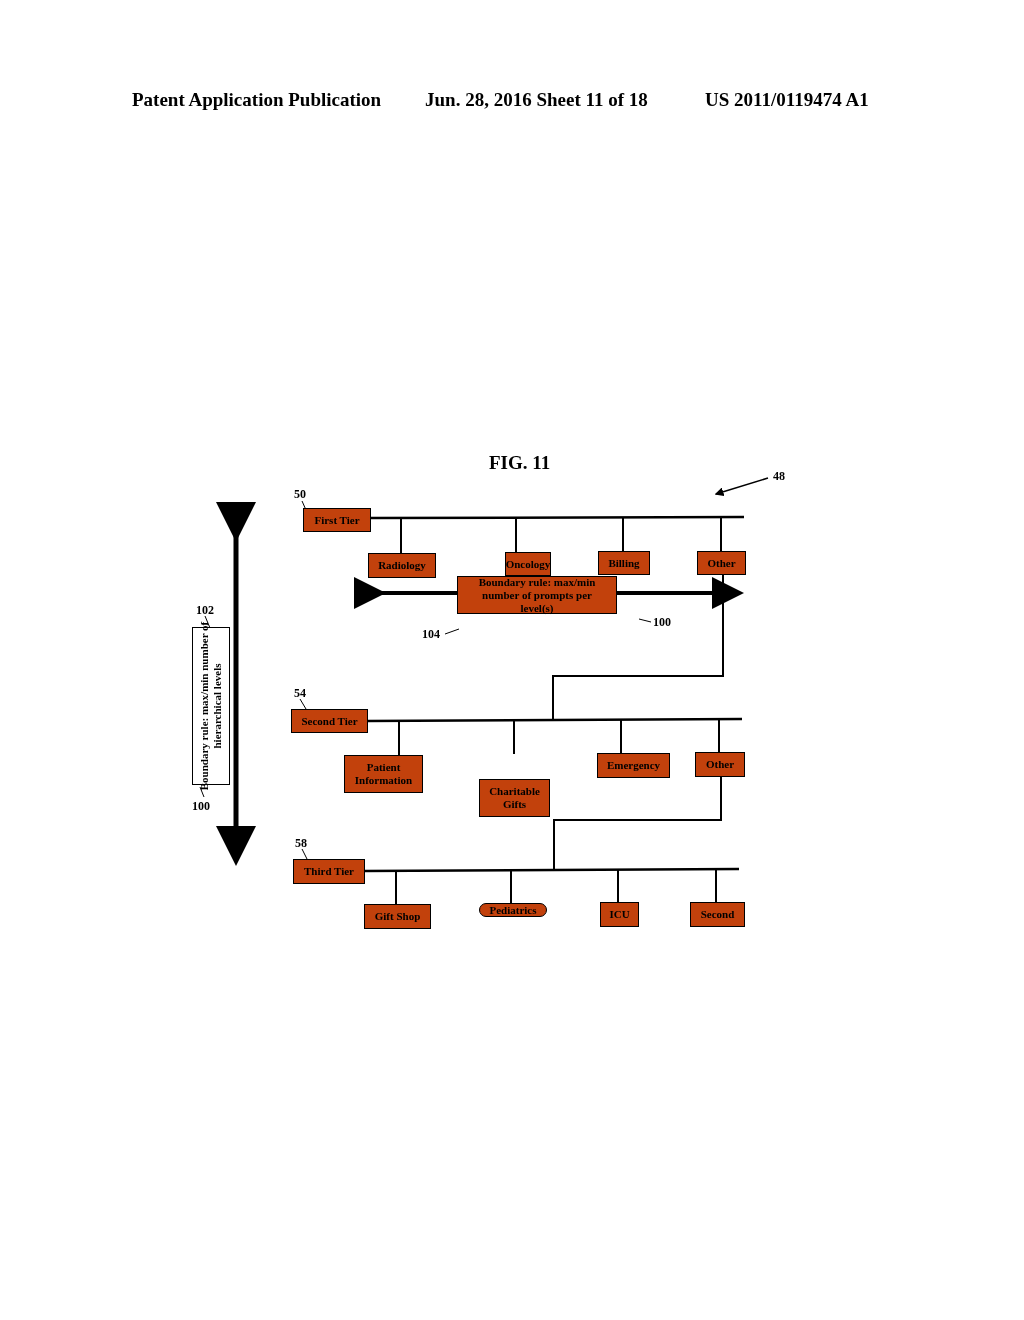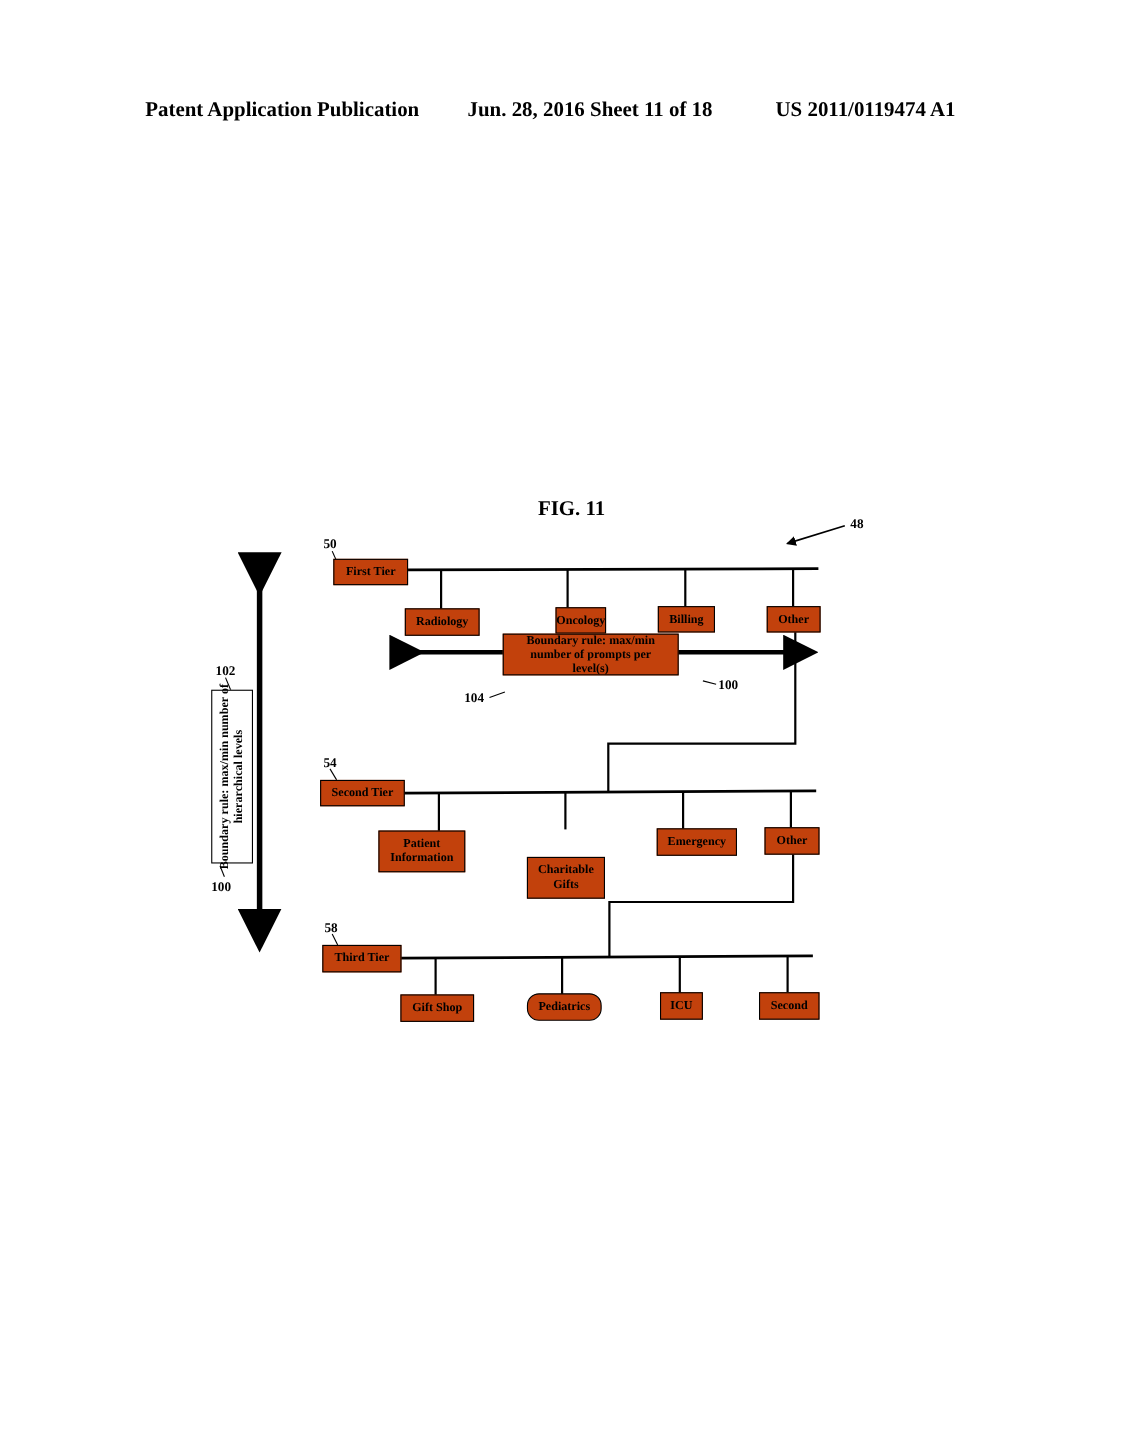--- a/index.html
+++ b/index.html
@@ -96,15 +96,15 @@
 </div>
 
 <div class="box" style="left:291px;top:709px;width:77px;height:24px;">Second Tier</div>
 <div class="box" style="left:344px;top:755px;width:79px;height:38px;padding:0 4px;">Patient Information</div>
 <div class="box" style="left:479px;top:753px;width:71px;height:38px;padding:0 6px;margin-top:26px;">Charitable Gifts</div>
 <div class="box" style="left:585px;top:753px;width:73px;height:25px;margin-left:12px;">Emergency</div>
 <div class="box" style="left:695px;top:752px;width:50px;height:25px;">Other</div>
 
 <div class="box" style="left:293px;top:859px;width:72px;height:25px;">Third Tier</div>
 <div class="box" style="left:364px;top:904px;width:67px;height:25px;">Gift Shop</div>
-<div class="box" style="left:479px;top:903px;width:68px;height:25px;border-radius:11px;">Pediatrics</div>
+<div class="box" style="left:479px;top:903px;width:68px;height:14px;border-radius:11px;">Pediatrics</div>
 <div class="box" style="left:600px;top:902px;width:39px;height:25px;">ICU</div>
 <div class="box" style="left:690px;top:902px;width:55px;height:25px;">Second</div>
 
 </body></html>

